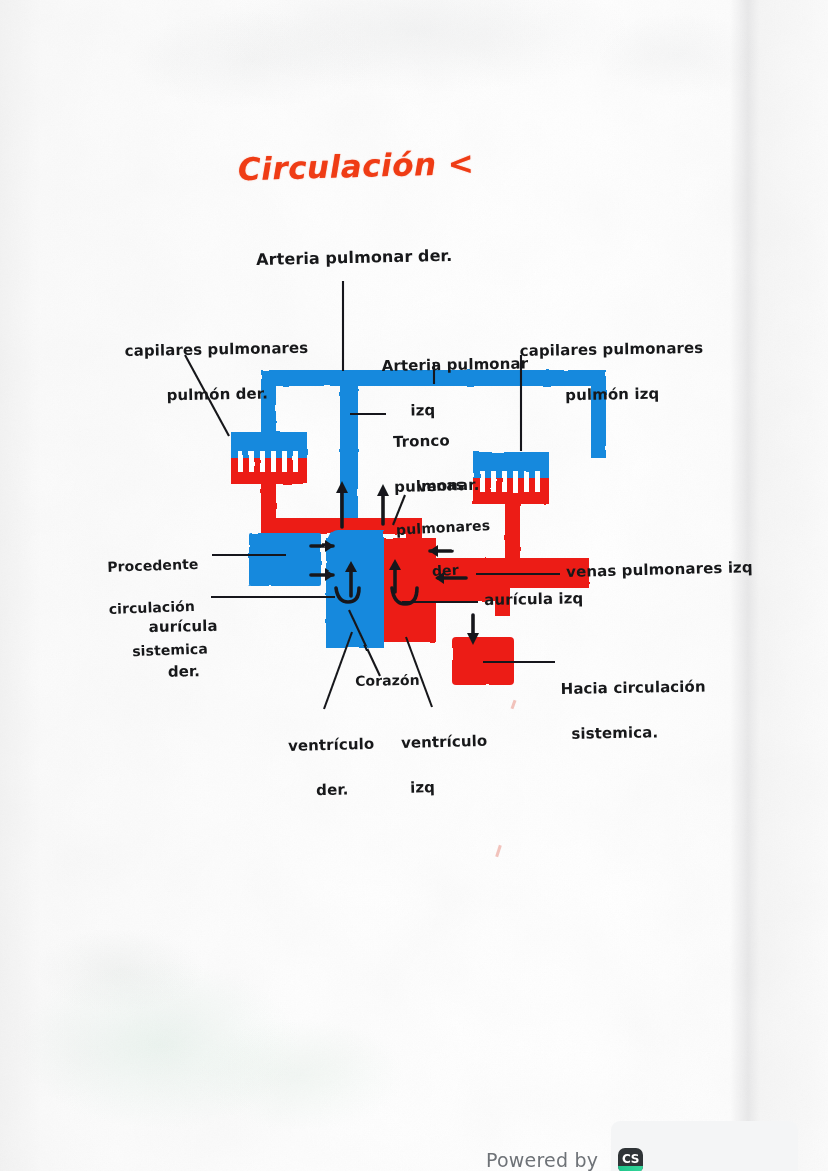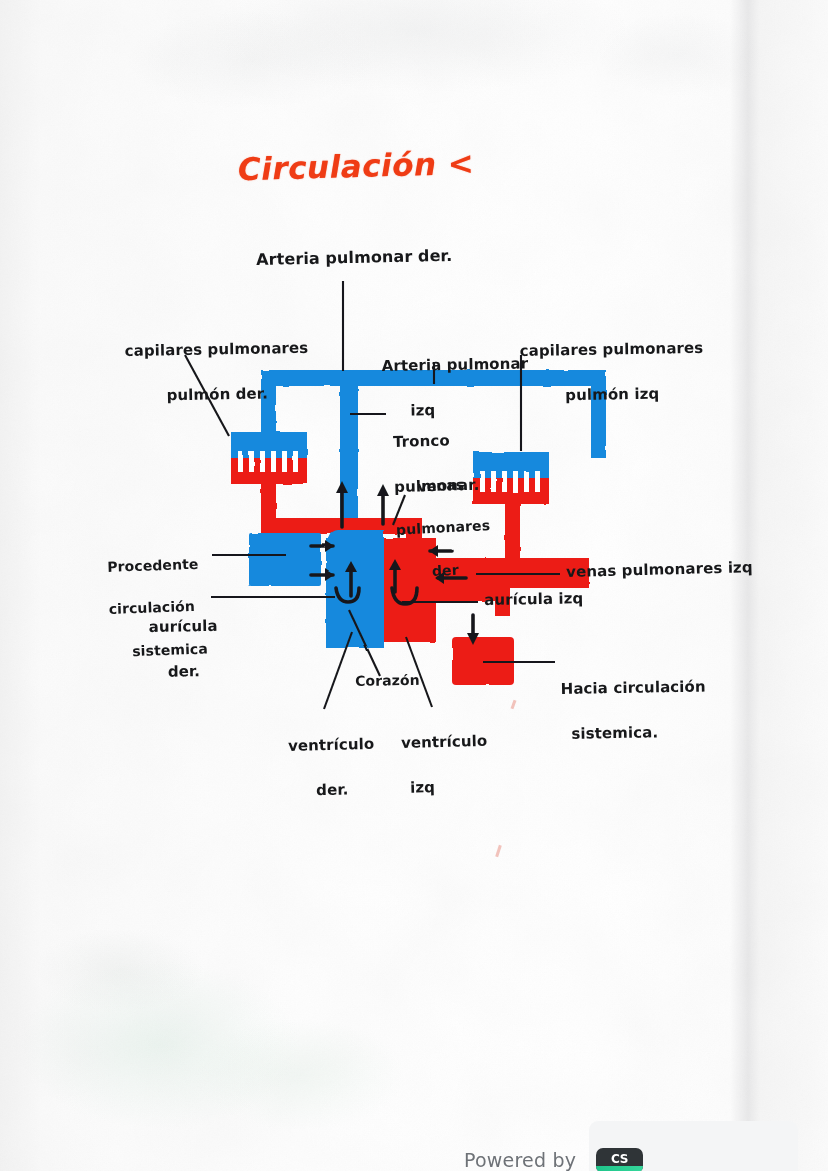--- a/index.html
+++ b/index.html
@@ -48,21 +48,21 @@
     display:flex;align-items:center;justify-content:flex-end;
     padding-right:30px;box-sizing:border-box;
   }
   #pwd{font-family:"DejaVu Sans",sans-serif;font-size:19px;color:#6e7277;letter-spacing:.2px;}
   #cs-chip{
     display:flex;align-items:center;gap:9px;
     margin-left:13px;background:#f4f5f6;border-radius:9px;
     padding:5px 11px 5px 7px;
   }
   #cs-mark{
-    width:47px;height:25px;border-radius:7px;position:relative;overflow:hidden;
+    width:25px;height:25px;border-radius:7px;position:relative;overflow:hidden;
     background:#2f3437;flex:none;
   }
   #cs-mark .grn{position:absolute;left:0;right:0;bottom:0;height:7px;background:linear-gradient(90deg,#1fc48a,#35d79b);}
   #cs-mark .cs{
     position:absolute;inset:0;display:flex;align-items:center;justify-content:center;
     color:#fff;font-family:"DejaVu Sans",sans-serif;font-weight:700;font-size:12px;letter-spacing:-.3px;
     padding-bottom:3px;box-sizing:border-box;
   }
   #cs-name{font-family:"DejaVu Sans",sans-serif;font-size:21px;color:#3f4448;letter-spacing:.1px;margin-top:44px;}
   .stray{position:absolute;background:#e8897c;opacity:.5;}

